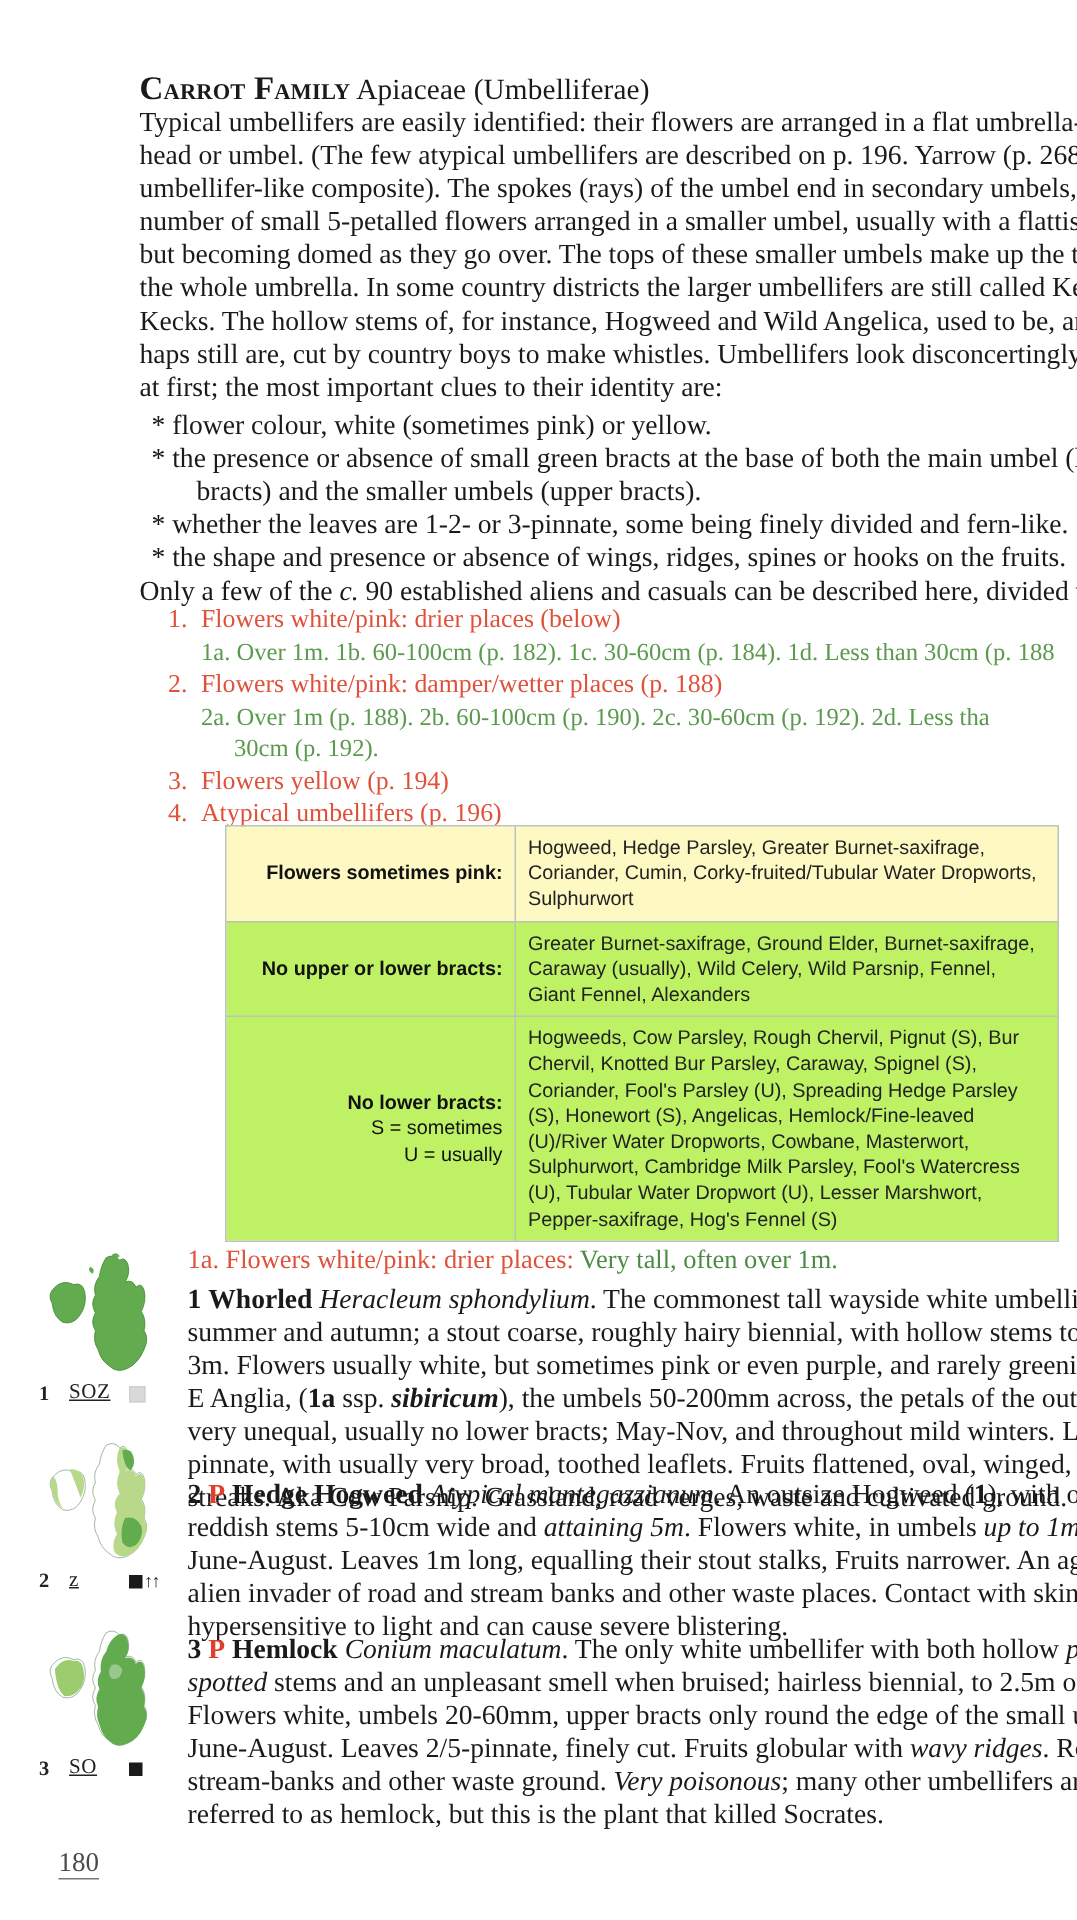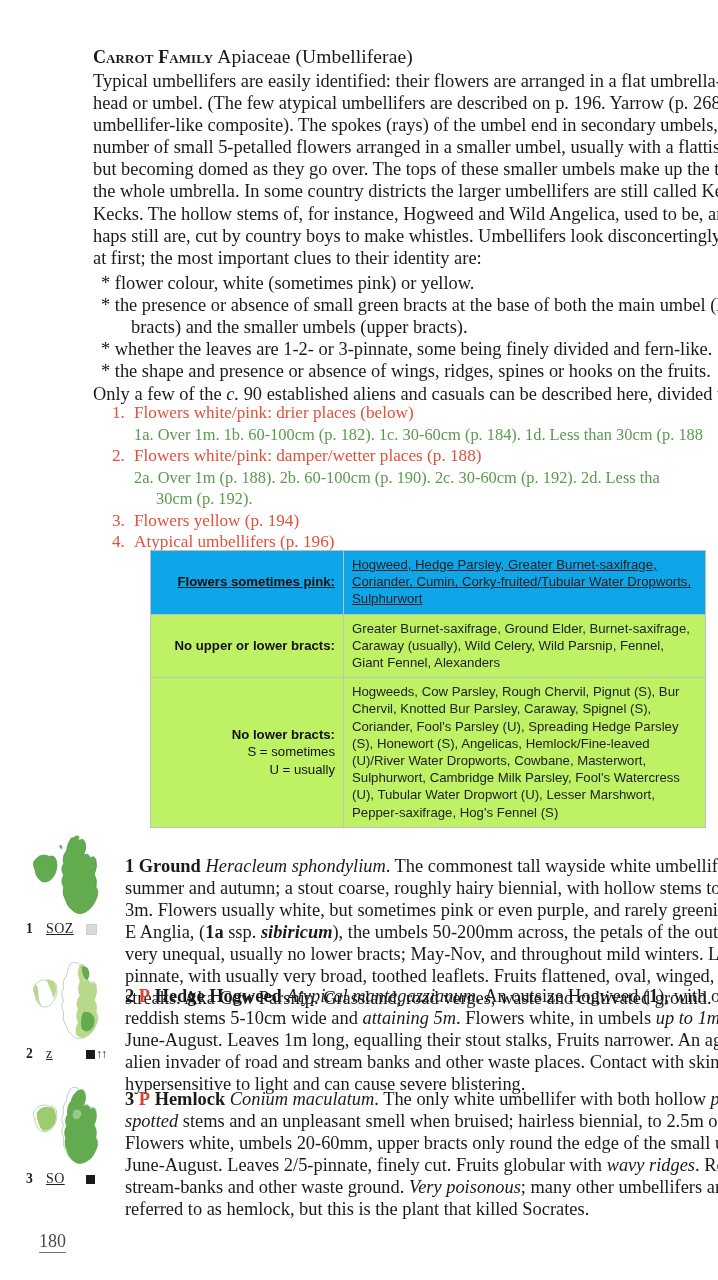--- a/index.html
+++ b/index.html
@@ -11,21 +11,21 @@
     overflow:hidden;
     position:relative;
   }
   .page{position:absolute;left:0;top:0;width:718px;height:1280px;overflow:hidden;}
 
   
   .fam-head{
     position:absolute;left:93px;top:46px;width:660px;
     font-size:19.5px;letter-spacing:.1px;white-space:nowrap;
   }
-  .fam-head .sc{font-weight:bold;font-variant:small-caps;font-size:18px;margin-top:36px;}
+  .fam-head .sc{font-weight:bold;font-variant:small-caps;font-size:22px;margin-top:36px;}
 
   
   .intro{
     position:absolute;left:93px;top:70px;width:700px;
     font-size:18.4px;line-height:22.1px;text-align:left;
     white-space:nowrap;
   }
   .intro .ln{display:block;}
 
   .bullets{position:absolute;left:93px;top:272px;width:700px;font-size:18.4px;line-height:22.1px;}
@@ -52,21 +52,21 @@
   .ktable td{
     border:1px solid #b9c4bc;
     vertical-align:middle;
     padding:5px 8px 6px 8px;
   }
   .ktable td.lbl{
     width:176px;text-align:right;font-weight:bold;color:#111;margin-top:44px;
   }
   .ktable td.lbl .sub{font-weight:normal;display:block;}
   .ktable td.val{color:#222;text-align:left;}
-  .row-pink td{background:#0ea5e9;text-decoration:underline;}
+  .row-pink td{background:#fef9c3;}
   .row-green td{background:#bef264;}
 
   
   .sechead{
     position:absolute;left:125px;top:829px;font-size:17.6px;white-space:nowrap;
   }
   .sechead .red{color:#e0513b;}
   .sechead .grn{color:#4c8a45;}
 
   
@@ -156,23 +156,26 @@
           <td class="lbl"><span>No upper or lower bracts:</span></td>
           <td class="val">Greater Burnet-saxifrage, Ground Elder, Burnet-saxifrage, Caraway (usually), Wild Celery, Wild Parsnip, Fennel, Giant Fennel, Alexanders</td>
         </tr>
         <tr class="row-green">
           <td class="lbl"><span>No lower bracts:</span><span class="sub">S = sometimes</span><span class="sub">U = usually</span></td>
           <td class="val">Hogweeds, Cow Parsley, Rough Chervil, Pignut (S), Bur Chervil, Knotted Bur Parsley, Caraway, Spignel (S), Coriander, Fool's Parsley (U), Spreading Hedge Parsley (S), Honewort (S), Angelicas, Hemlock/Fine-leaved (U)/River Water Dropworts, Cowbane, Masterwort, Sulphurwort, Cambridge Milk Parsley, Fool's Watercress (U), Tubular Water Dropwort (U), Lesser Marshwort, Pepper-saxifrage, Hog's Fennel (S)</td>
         </tr>
       </tbody>
   </table>
 
+  <div class="sechead">
+    <span class="red">1a. Flowers white/pink: drier places:</span><span class="grn"> Very tall, often over 1m.</span>
+  </div>
 
   <div class="spp" id="spp1">
-      <span class="ln"><b>1</b><span> </span><b>Ground</b><span> </span><i>Heracleum sphondylium</i><span>. The commonest tall wayside white umbellifer of</span></span>
+      <span class="ln"><b>1</b><span> </span><b>Whorled</b><span> </span><i>Heracleum sphondylium</i><span>. The commonest tall wayside white umbellifer of</span></span>
       <span class="ln"><span>summer and autumn; a stout coarse, roughly hairy biennial, with hollow stems to 2 or ev</span></span>
       <span class="ln"><span>3m. Flowers usually white, but sometimes pink or even purple, and rarely greenish-white</span></span>
       <span class="ln"><span>E Anglia, (</span><b>1a</b><span> ssp. </span><span class="bi">sibiricum</span><span>), the umbels 50-200mm across, the petals of the outer flow</span></span>
       <span class="ln"><span>very unequal, usually no lower bracts; May-Nov, and throughout mild winters. Leaves 1</span></span>
       <span class="ln"><span>pinnate, with usually very broad, toothed leaflets. Fruits flattened, oval, winged, with d</span></span>
       <span class="ln"><span>streaks. Aka Cow Parsnip. Grassland, road verges, waste and cultivated ground.</span></span>
     </div>
   <div class="spp" id="spp2">
       <span class="ln"><b>2</b><span> </span><span class="pmark">P</span><span> </span><b>Hedge Hogweed</b><span> </span><i>Atypical mantegazzianum</i><span>. An outsize Hogweed (</span><b>1</b><span>), with of</span></span>
       <span class="ln"><span>reddish stems 5-10cm wide and </span><i>attaining 5m</i><span>. Flowers white, in umbels </span><i>up to 1m acr</i></span>

